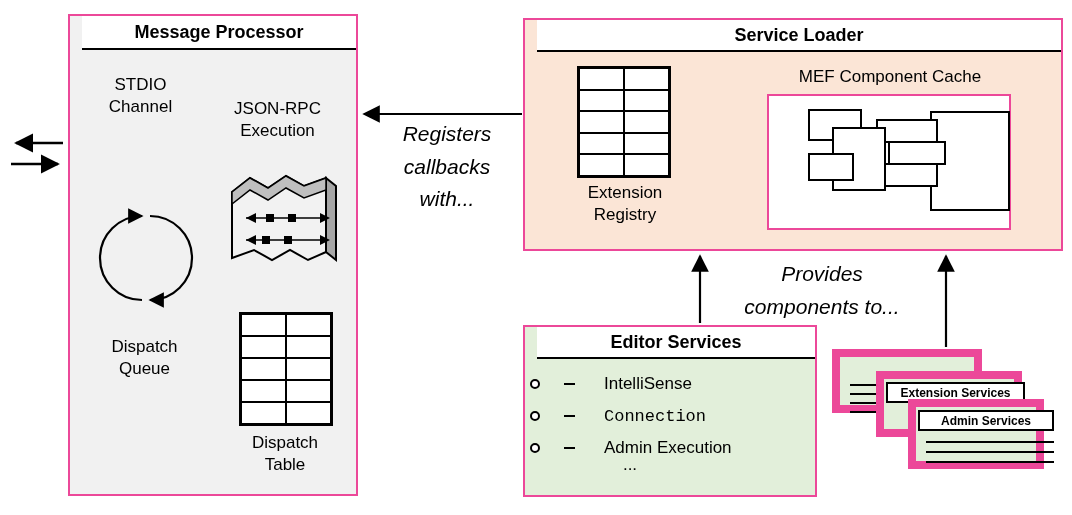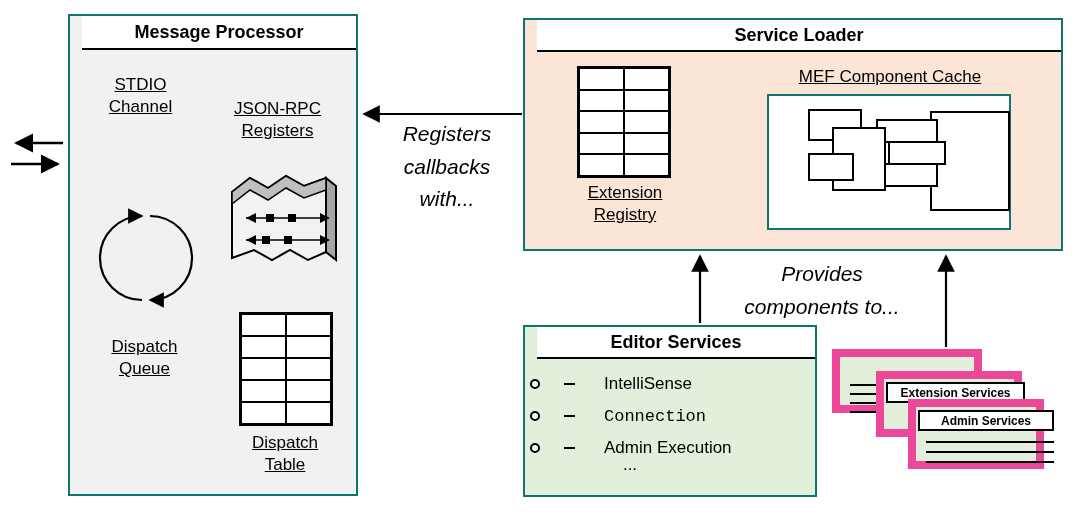--- a/index.html
+++ b/index.html
@@ -9,41 +9,40 @@
   .canvas {
     position: relative;
     width: 1072px;
     height: 515px;
     background: #ffffff;
     overflow: hidden;
   }
 
   .box {
     position: absolute;
-    border: 2px solid #0f766e;
+    border: 2px solid #ec4899;
     padding-left: 12px;
   }
   .box-header {
     width: 100%;
     background: #ffffff;
     border-bottom: 2px solid #000;
     font-weight: bold;
     font-size: 18px;
     display: flex;
     align-items: center;
     justify-content: center;
   }
 
   .label {
     position: absolute;
     text-align: center;
     font-size: 17px;
     line-height: 1.3;
     white-space: pre-line;
-    text-decoration: underline;
   }
 
   .italic-note {
     position: absolute;
     text-align: center;
     font-style: italic;
     font-size: 21px;
     line-height: 1.55;
     white-space: pre-line;
   }
@@ -134,21 +133,21 @@
 
 <div class="canvas">
 
   <div class="box" style="left:68px; top:14px; width:290px; height:482px; background:#f1f1f1;">
     <div class="box-header" style="height:34px;">Message Processor</div>
 
     <div class="label" style="left:8px; top:58px; width:125px;">STDIO
 Channel</div>
 
     <div class="label" style="left:140px; top:82px; width:135px;">JSON-RPC
-Registers</div>
+Execution</div>
 
     <svg class="graphic" style="left:152px; top:146px;" width="122" height="116" viewBox="0 0 122 116">
       <path d="M104,16 L114,24 L114,98 L104,90 Z" fill="#a6a6a6" stroke="#000" stroke-width="2"></path>
       <path d="M10,30 L28,16 L46,26 L64,14 L82,24 L104,16 L104,90 L86,98 L68,88 L50,98 L32,88 L10,96 Z" fill="#f2f2f2" stroke="#000" stroke-width="2"></path>
       <path d="M10,30 L28,16 L46,26 L64,14 L82,24 L104,16 L104,28 L82,36 L64,26 L46,38 L28,28 L10,42 Z" fill="#bfbfbf" stroke="#000" stroke-width="1.5"></path>
 
       <line x1="24" y1="56" x2="98" y2="56" stroke="#000" stroke-width="1.5"></line>
       <path d="M24,56 l10,-5 l0,10 Z" fill="#000"></path>
       <path d="M98,51 l10,5 l-10,5 Z" fill="#000"></path>
       <rect x="44" y="52" width="8" height="8" fill="#000"></rect>

